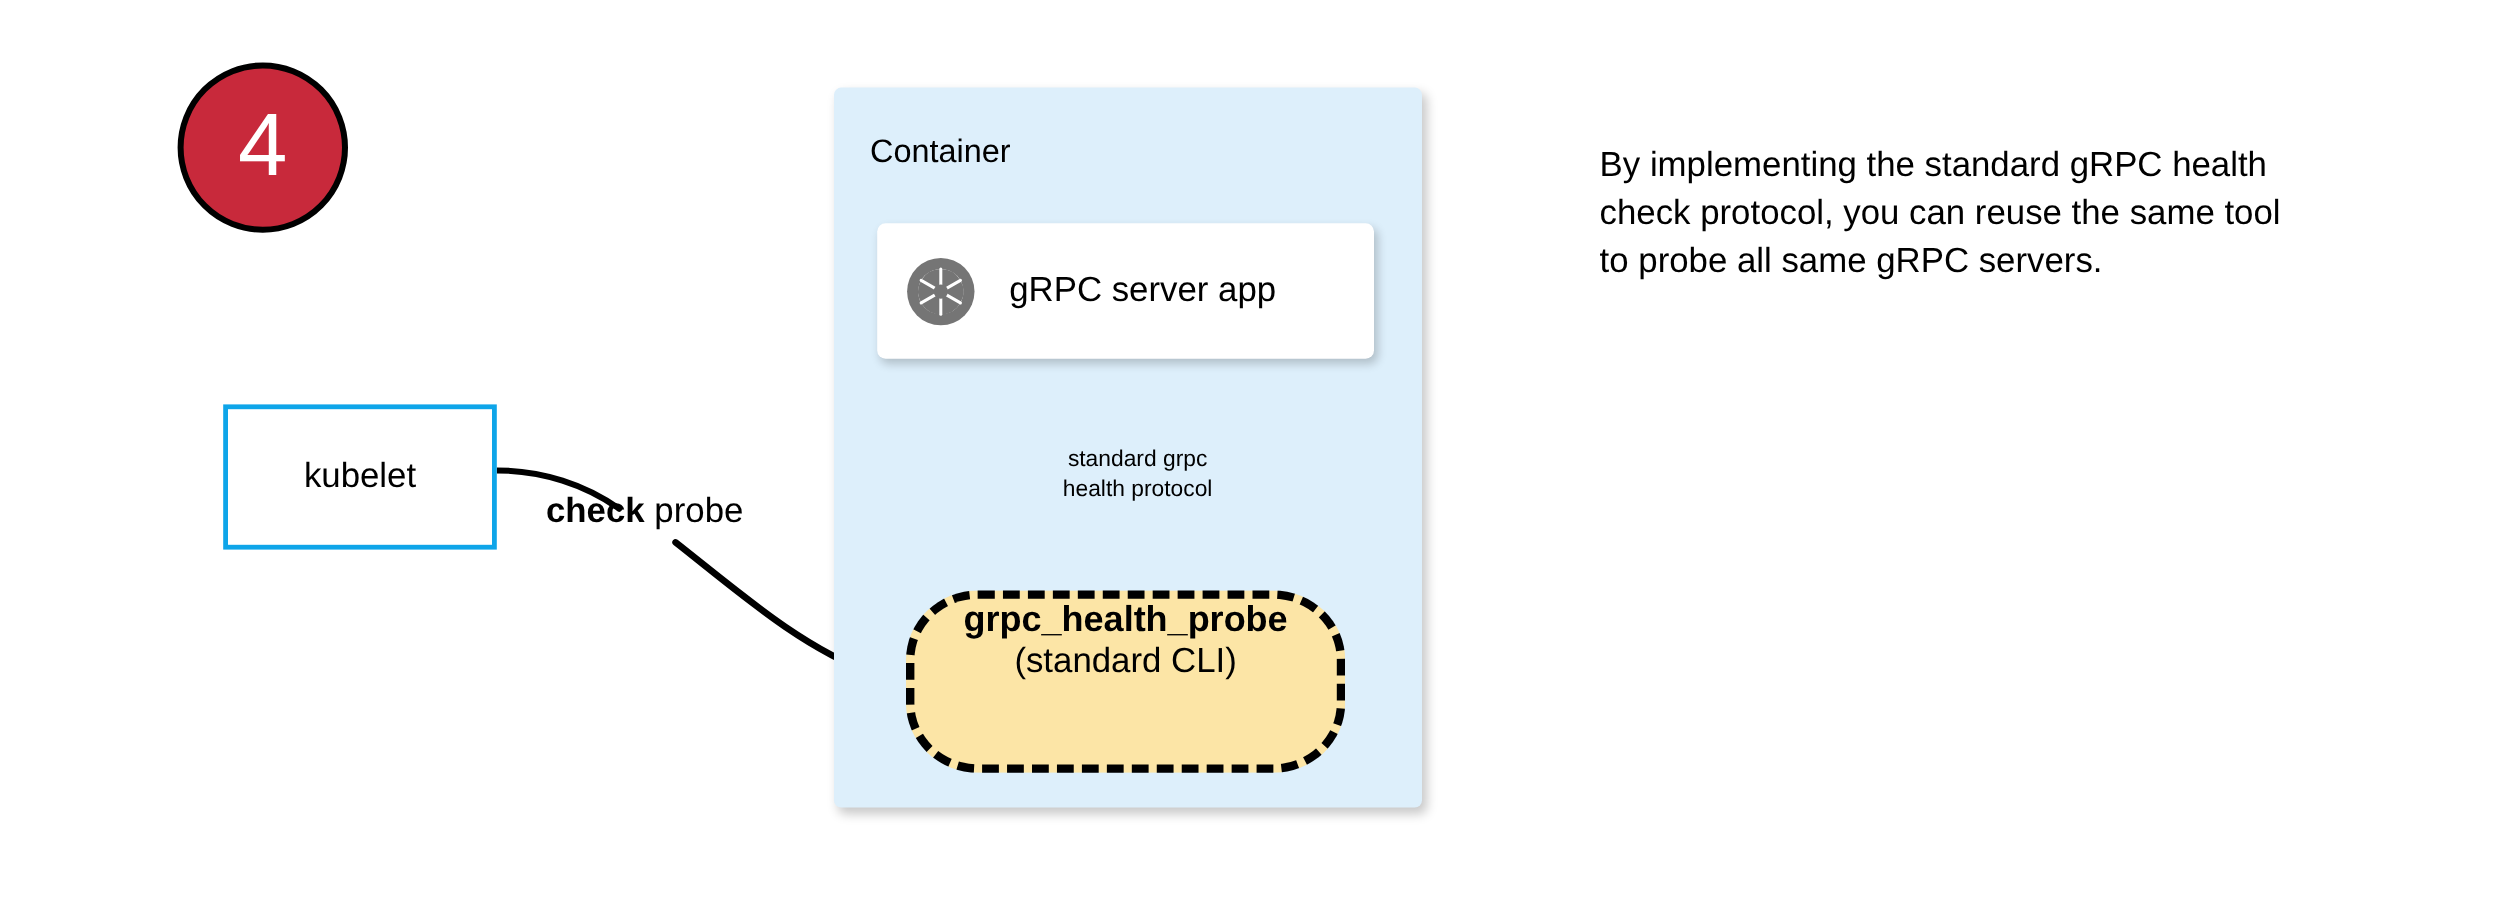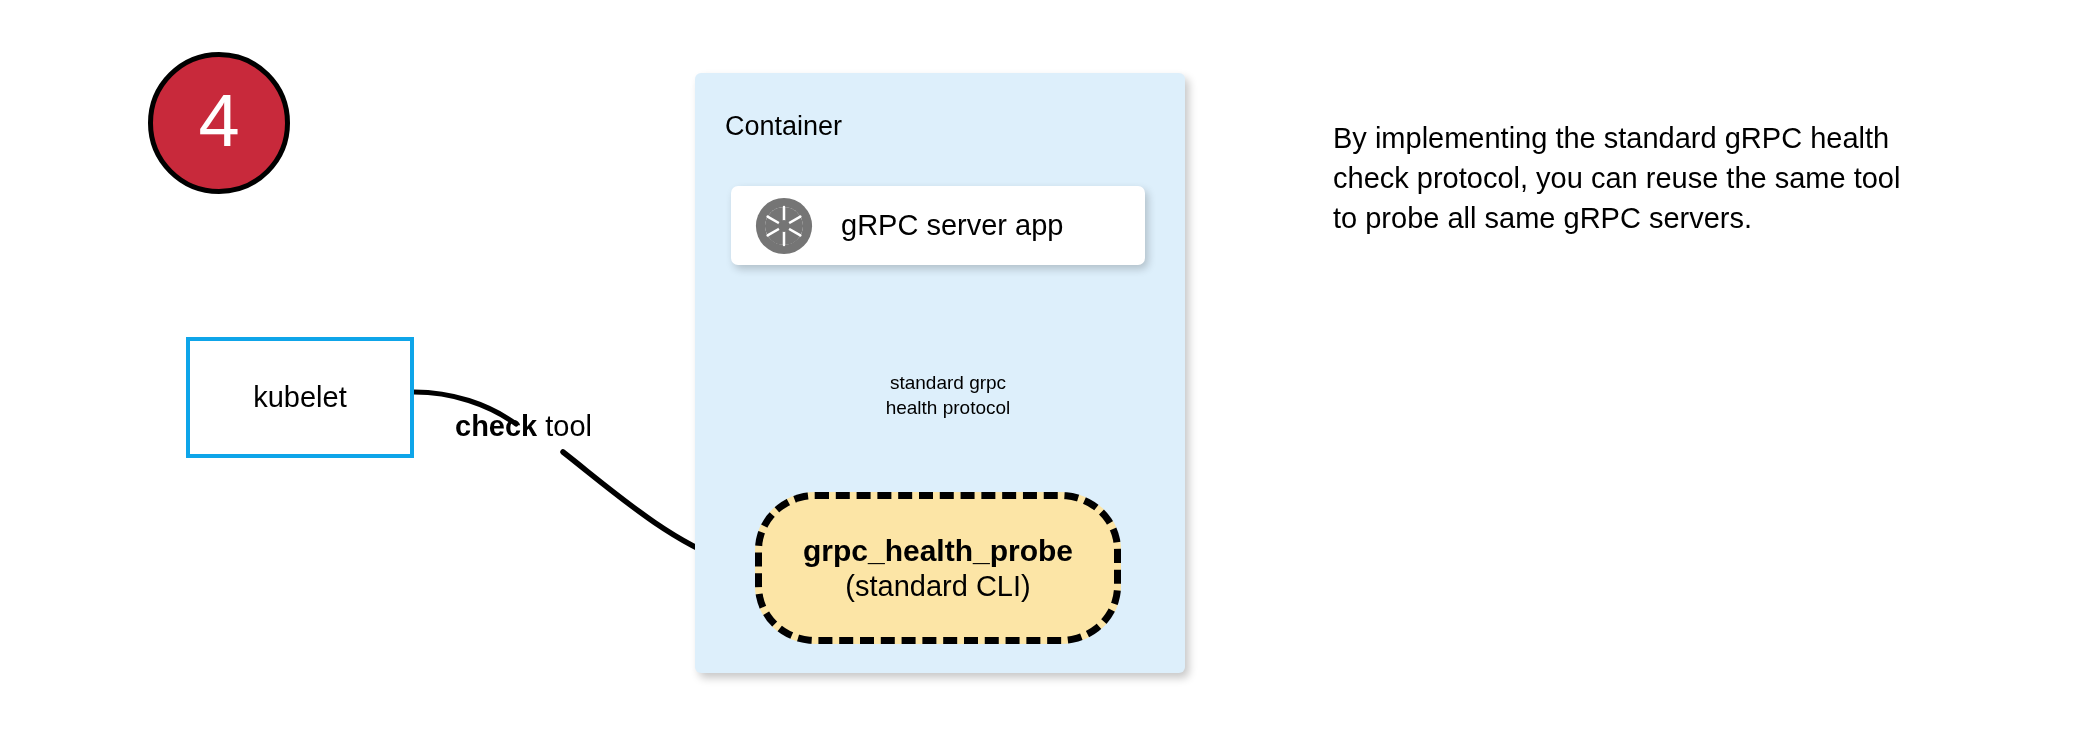--- a/index.html
+++ b/index.html
@@ -63,21 +63,21 @@
     color: #000000;
     white-space: nowrap;
   }
 
   
   .server-card {
     position: absolute;
     left: 731px;
     top: 186px;
     width: 414px;
-    height: 79px;
+    height: 113px;
     background: #ffffff;
     border-radius: 7px;
     box-shadow: 3px 4px 8px rgba(0,0,0,0.20);
     display: flex;
     align-items: center;
     box-sizing: border-box;
     padding-left: 22px;
   }
   .aperture-icon {
     width: 62px;
@@ -98,21 +98,20 @@
     top: 492px;
     width: 366px;
     height: 152px;
     background: #fce5a6;
     border: 7px dashed #000000;
     border-radius: 60px / 58px;
     box-sizing: border-box;
     display: flex;
     flex-direction: column;
     align-items: center;
-    justify-content: center;
   }
   .probe-pill-title {
     font-size: 30px;
     font-weight: bold;
     color: #000000;
     line-height: 1.18;
     white-space: nowrap;
   }
   .probe-pill-subtitle {
     font-size: 29px;
@@ -245,21 +244,21 @@
   <div class="probe-pill">
     <span class="probe-pill-title">grpc_health_probe</span>
     <span class="probe-pill-subtitle">(standard CLI)</span>
   </div>
 
   <div class="kubelet-box">
     <span class="kubelet-label">kubelet</span>
   </div>
 
   <div class="edge-label exec-probe-label">
-    <b>check</b><span> tool</span>
+    <b>check</b><span> probe</span>
   </div>
 
   <div class="edge-label protocol-label">
     <div>standard grpc</div>
     <div>health protocol</div>
   </div>
 
   <div class="annotation">By implementing the standard gRPC health check protocol, you can reuse the same tool to probe all same gRPC servers.</div>
 
 </div>

